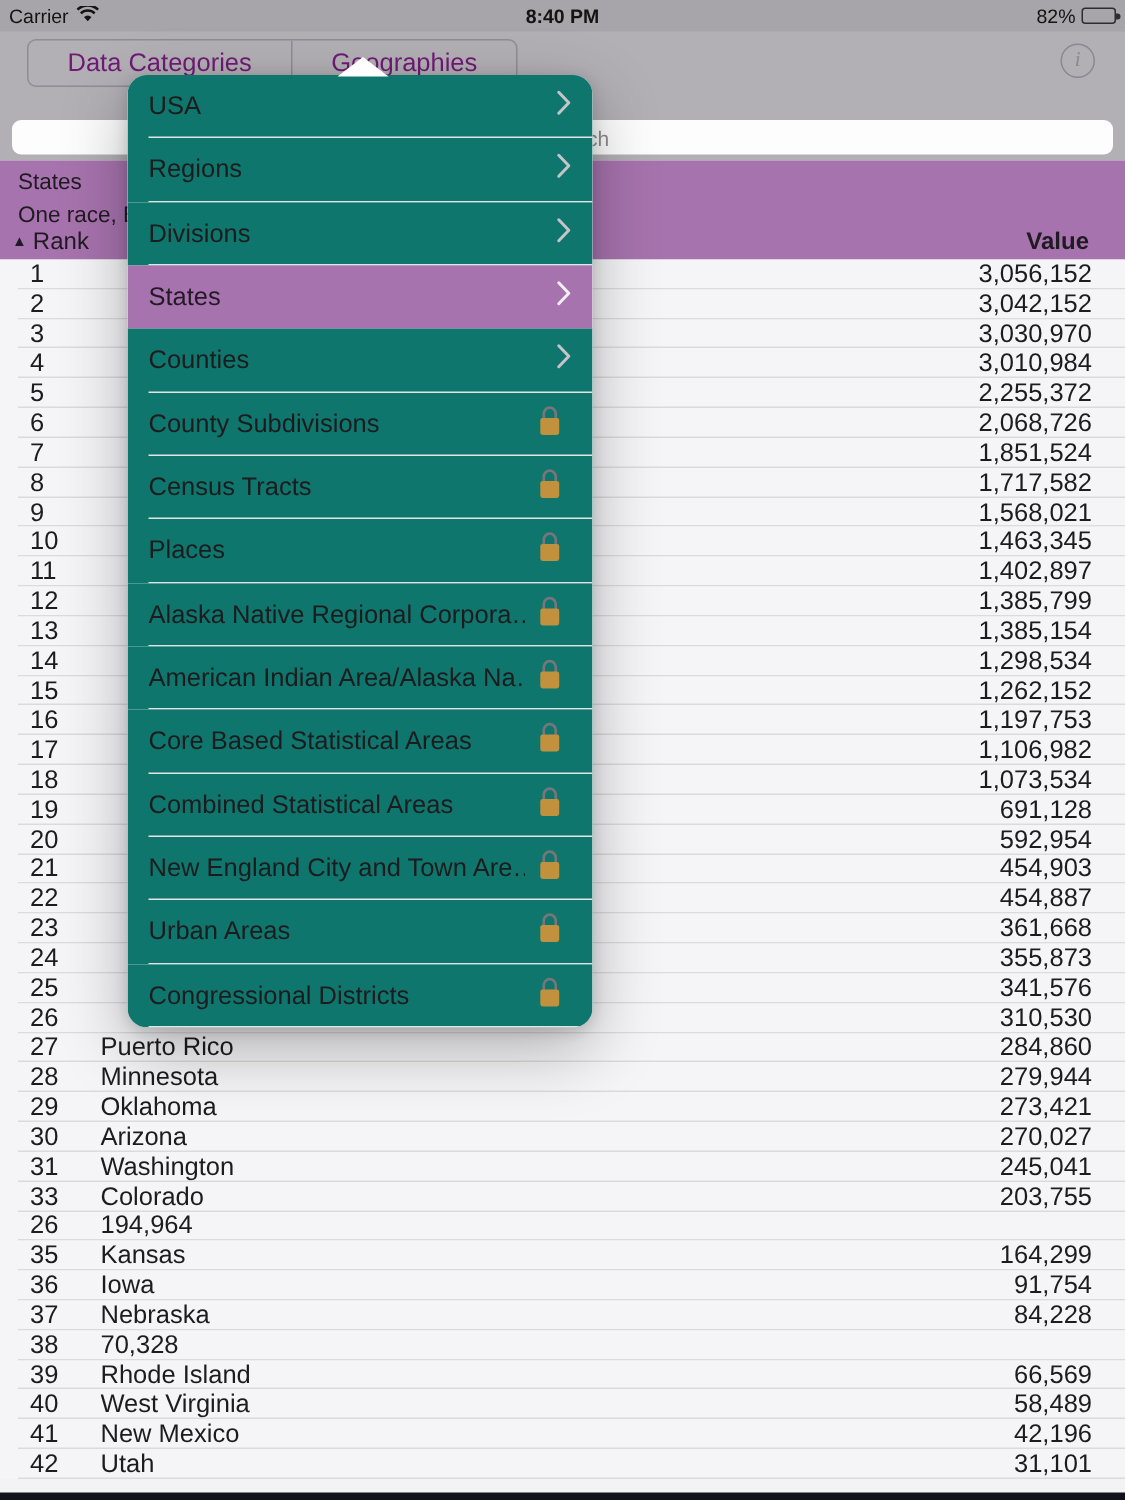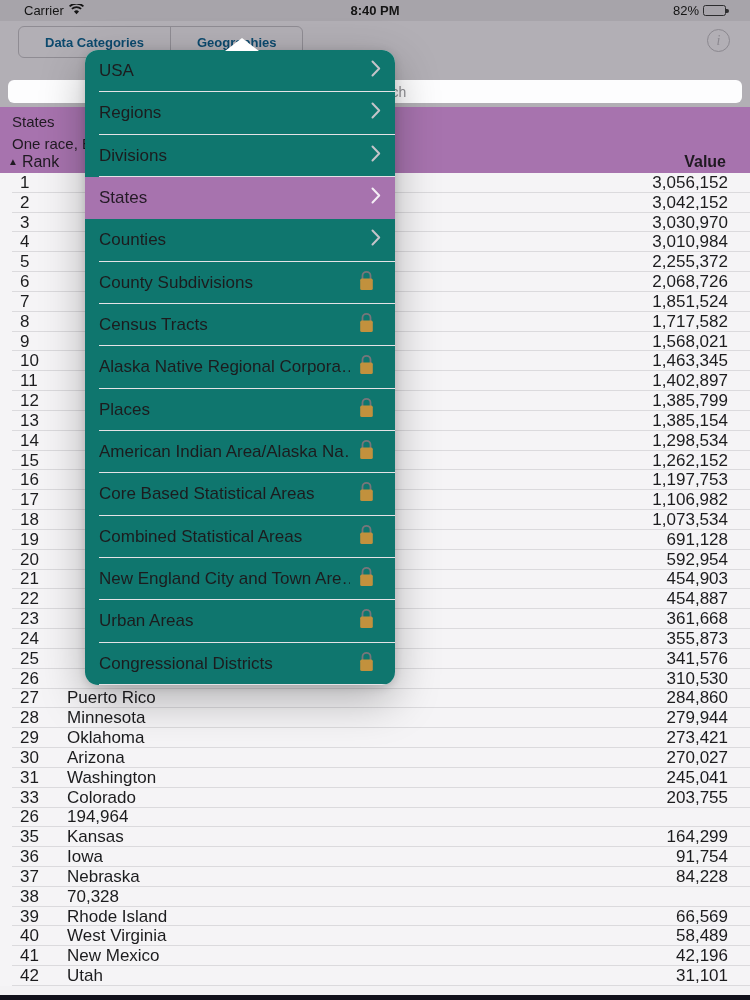--- a/index.html
+++ b/index.html
@@ -8,37 +8,37 @@
   .screen{
     position:relative; width:750px; height:1000px; margin:0 auto;
     background:#f3f2f4; overflow:hidden;
     -webkit-font-smoothing:antialiased;
   }
   
   .chrome{ position:absolute; top:0; left:0; width:750px; height:107px; background:#b2afb5; }
   .status-bar{
     position:absolute; top:0; left:0; width:750px; height:21px;
     background:#a7a4aa; display:flex; align-items:center;
-    font-size:13px; color:#141414; padding:0 24px;
+    font-size:13px; color:#141414; padding:0 6px;
   }
   .sb-left{ display:flex; align-items:center; gap:5px; width:120px; }
   .sb-center{ flex:1; text-align:center; font-weight:700; }
   .sb-right{ width:120px; display:flex; align-items:center; justify-content:flex-end; gap:4px; }
   .battery{ position:relative; width:23px; height:11px; border:1px solid #2d2d2f; border-radius:2.5px; padding:1px; }
   .battery .fill{ height:100%; background:#111; border-radius:1px; }
   .battery .cap{ position:absolute; right:-4px; top:2.5px; width:3px; height:4px; background:#2d2d2f; border-radius:0 2px 2px 0; }
   .toolbar{ position:absolute; top:21px; left:0; width:750px; height:57px; }
   .segmented{
     position:absolute; left:18px; top:5px; height:32px; display:flex;
     border:1px solid #8f8c93; border-radius:6px; overflow:hidden;
   }
   .seg-btn{
     background:transparent; border:none; height:100%;
     font-family:"Liberation Sans", sans-serif;
-    font-size:13px; font-weight:700; color:#0c4a6e; padding:0 26px; cursor:pointer;
+    font-size:17px; font-weight:400; color:#701a75; padding:0 26px; cursor:pointer;
   }
   .seg-btn + .seg-btn{ border-left:1px solid #8f8c93; }
   .info-btn{
     position:absolute; right:20px; top:8px; width:23px; height:23px;
     border:1.5px solid #8b888f; border-radius:50%; background:transparent;
     color:#8b888f; font-family:"Liberation Serif", serif; font-style:italic;
     font-size:14px; line-height:19px; text-align:center; cursor:pointer;
   }
   .search-strip{ position:absolute; top:78px; left:0; width:750px; height:29px; }
   .search-field{
@@ -471,32 +471,32 @@
           <span class="lock-icon">
             <svg width="17" height="21" viewBox="0 0 17 21">
               <path d="M4.5 9 V5.8 A4 4 0 0 1 12.5 5.8 V9" fill="none" stroke="#77767a" stroke-width="1.8"></path>
               <rect x="2.2" y="8.6" width="12.6" height="11.4" rx="1.6" fill="#c2913d"></rect>
             </svg>
           </span>
 
         </div>
 
         <div class="pitem is-locked">
+          <span class="plabel">Places</span>
+          <span class="lock-icon">
+            <svg width="17" height="21" viewBox="0 0 17 21">
+              <path d="M4.5 9 V5.8 A4 4 0 0 1 12.5 5.8 V9" fill="none" stroke="#77767a" stroke-width="1.8"></path>
+              <rect x="2.2" y="8.6" width="12.6" height="11.4" rx="1.6" fill="#c2913d"></rect>
+            </svg>
+          </span>
+
+        </div>
+
+        <div class="pitem is-locked">
           <span class="plabel">Alaska Native Regional Corpora…</span>
-          <span class="lock-icon">
-            <svg width="17" height="21" viewBox="0 0 17 21">
-              <path d="M4.5 9 V5.8 A4 4 0 0 1 12.5 5.8 V9" fill="none" stroke="#77767a" stroke-width="1.8"></path>
-              <rect x="2.2" y="8.6" width="12.6" height="11.4" rx="1.6" fill="#c2913d"></rect>
-            </svg>
-          </span>
-
-        </div>
-
-        <div class="pitem is-locked">
-          <span class="plabel">Places</span>
           <span class="lock-icon">
             <svg width="17" height="21" viewBox="0 0 17 21">
               <path d="M4.5 9 V5.8 A4 4 0 0 1 12.5 5.8 V9" fill="none" stroke="#77767a" stroke-width="1.8"></path>
               <rect x="2.2" y="8.6" width="12.6" height="11.4" rx="1.6" fill="#c2913d"></rect>
             </svg>
           </span>
 
         </div>
 
         <div class="pitem is-locked">

